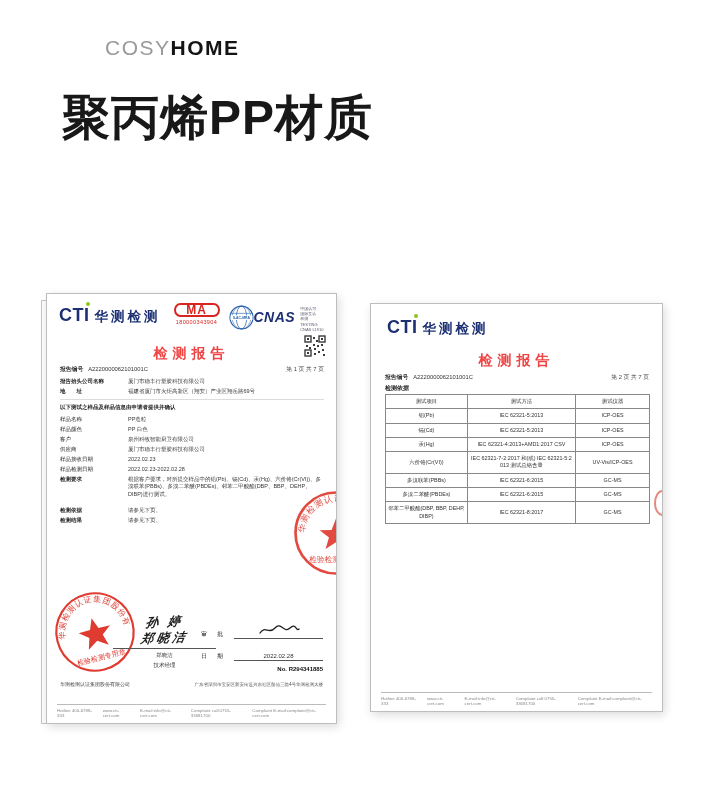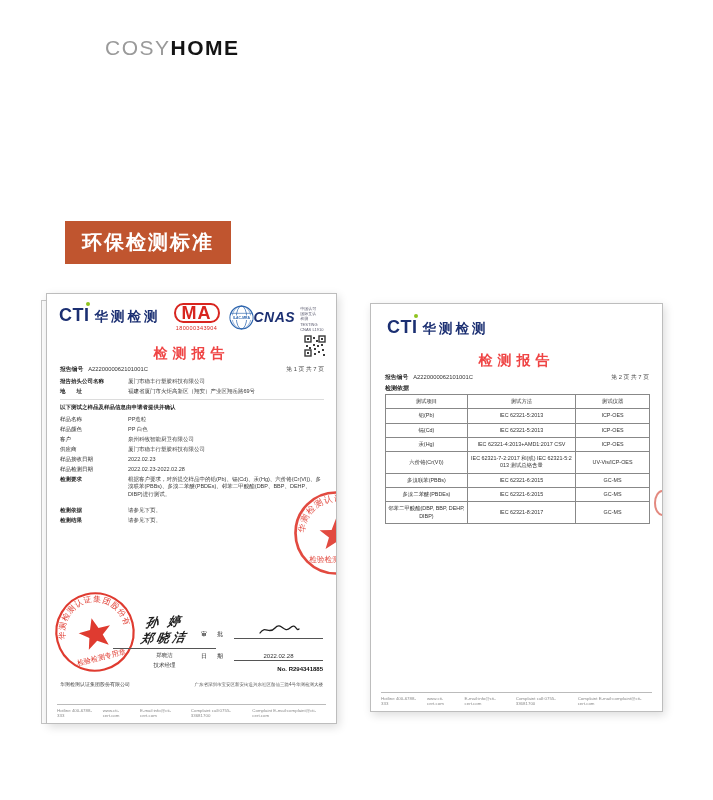--- a/index.html
+++ b/index.html
@@ -27,23 +27,23 @@
 
   
   .cti { display:flex; align-items:baseline; gap:5px; }
   .cti-word { font-size:18px; font-weight:800; color:#1b2f72; position:relative; letter-spacing:.5px; }
   .cti-word::after { content:""; position:absolute; right:0px; top:-3px; width:4px; height:4px;
     border-radius:50%; background:#8fc31f; }
   .cti-cn { font-size:13.5px; font-weight:700; color:#1b2f72; letter-spacing:3px; }
 
   .c1-head { position:absolute; left:12px; top:11px; right:9px; display:flex; align-items:flex-start; }
   .cma-group { margin-left:13px; text-align:center; margin-top:-2px; }
-  .cma-box { width:46px; height:20px; border:2.5px solid #d8251f; border-radius:11px/12px;
+  .cma-box { width:46px; height:14px; border:2.5px solid #d8251f; border-radius:11px/12px;
     display:flex; align-items:center; justify-content:center; color:#d8251f;
-    font-weight:800; font-size:18px; letter-spacing:1px; }
+    font-weight:800; font-size:12px; letter-spacing:1px; }
   .cma-num { color:#d8251f; font-size:5.5px; margin-top:1.5px; letter-spacing:.4px; }
   .ilac { width:25px; height:25px; margin-left:9px; margin-top:0px; }
   .cnas { font-size:14px; font-weight:800; font-style:italic; color:#1b2f72;
     margin-top:4px; letter-spacing:.5px; }
   .cnas-lines { font-size:4px; color:#5a5a6e; line-height:1.3; margin-left:5px; margin-top:1px; }
   .qr { position:absolute; right:10px; top:41px; width:22px; height:22px; }
 
   .doc-title { position:absolute; top:51px; left:0; right:0; text-align:center;
     font-size:14px; font-weight:700; letter-spacing:5px; color:#ef4444; }
   .report-line { position:absolute; top:71px; left:13px; right:12px; display:flex;
@@ -105,21 +105,21 @@
 </style>
 </head>
 <body>
 
 <div class="stage">
 
   <div class="brand">
     <span class="lt">COSY</span><span class="bd">HOME</span>
   </div>
 
-  <div class="hero-badge">环保检测标准</div>
+  <div class="hero-title">聚丙烯PP材质</div>
 
   <div class="backpage"></div>
 
   <div class="cert cert1">
 
     <div class="c1-head">
       <div class="cti">
         <span class="cti-word">CTI</span>
         <span class="cti-cn">华测检测</span>
       </div>

